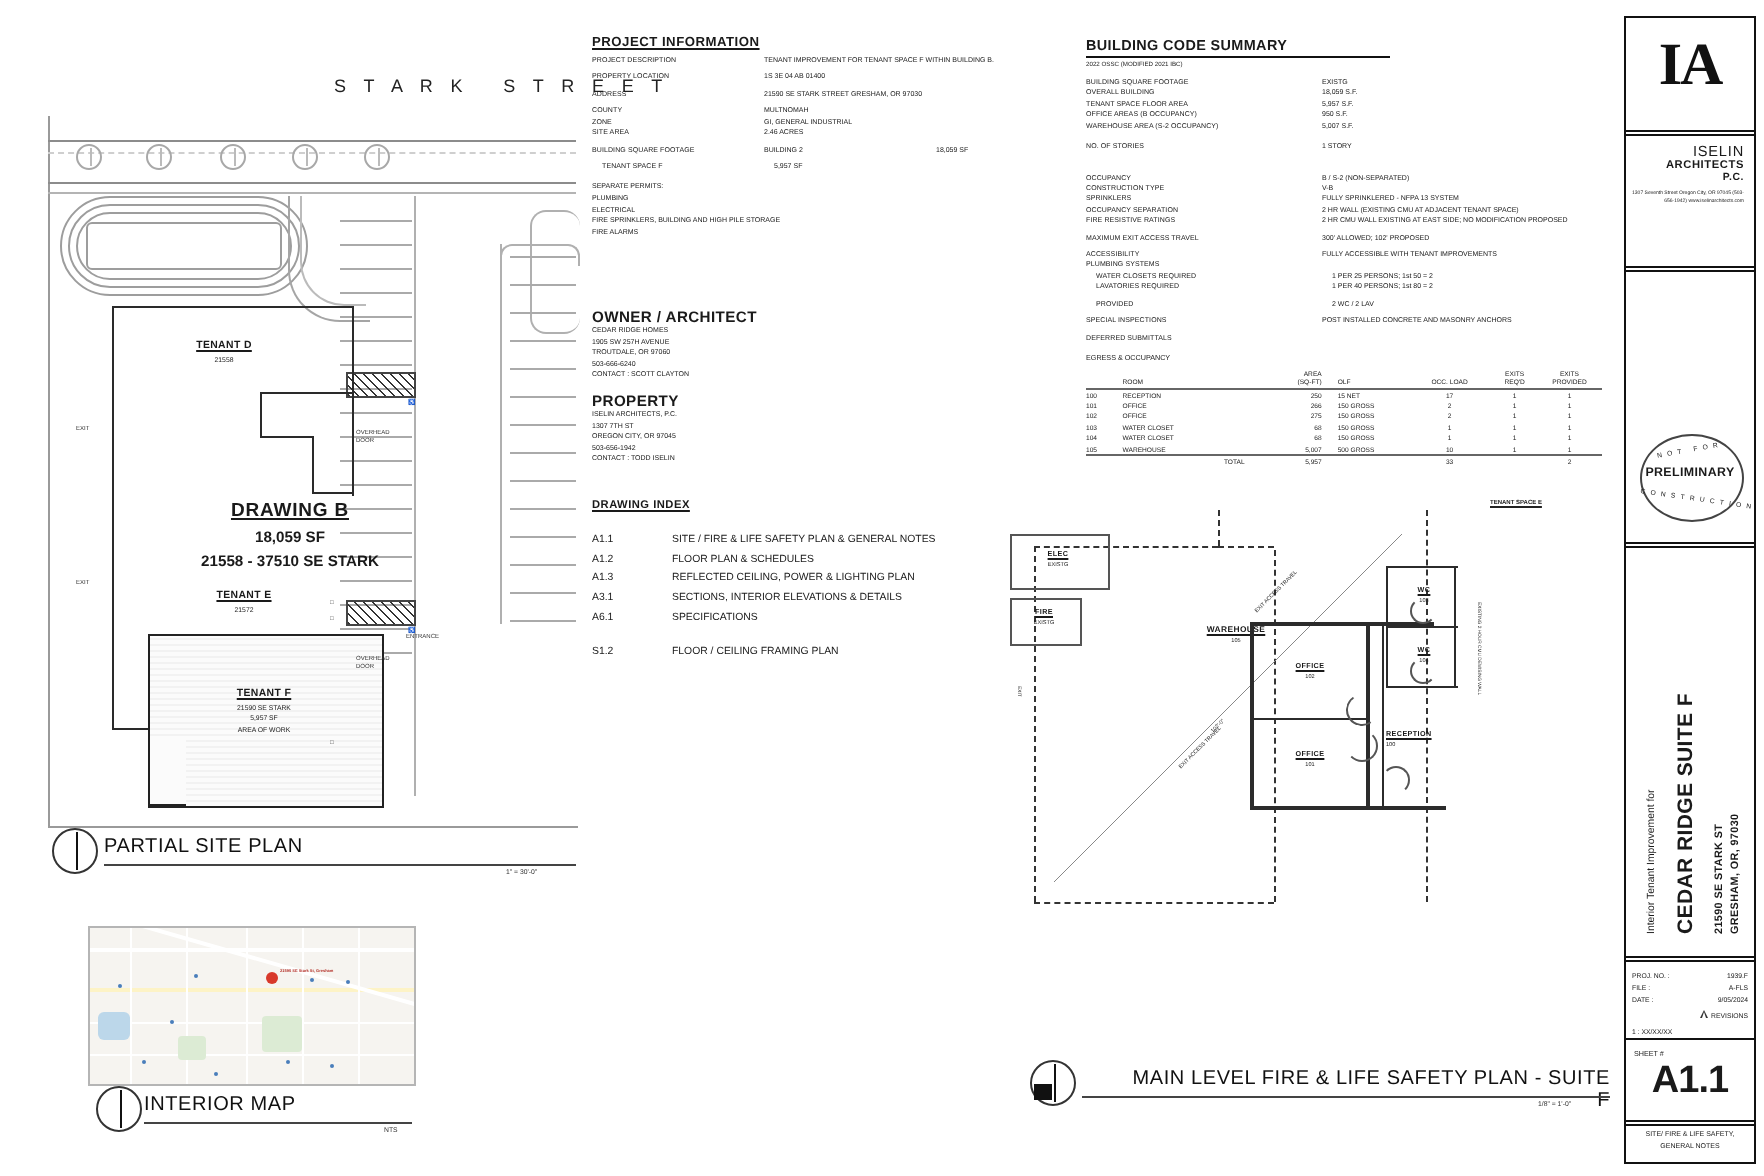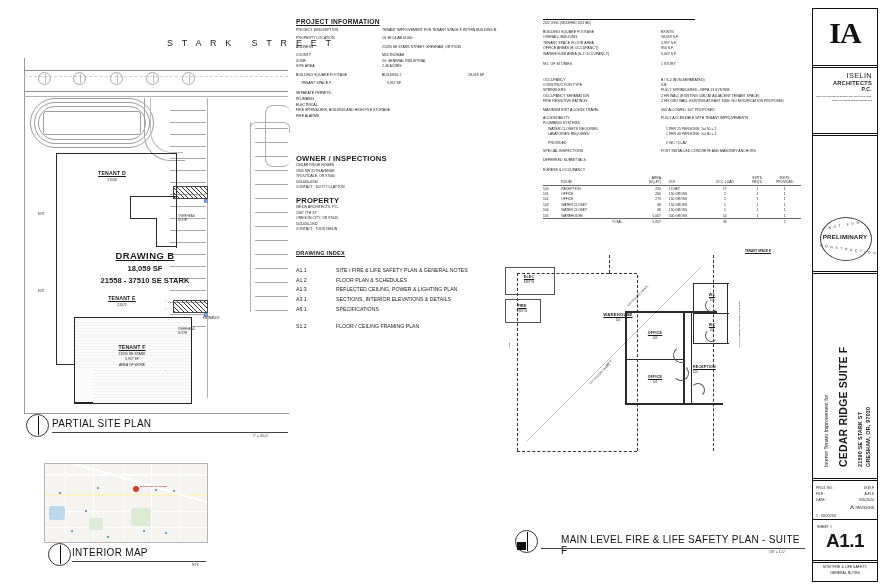--- a/index.html
+++ b/index.html
@@ -44,21 +44,21 @@
   .ten-lbl .a{font-size:3.4px;margin-top:1.5px;}
   .tiny{font-size:3px;color:#333;}
 
   
   .stall{position:absolute;border-top:0.6px solid #aaa;width:36px;}
   .stallblk{position:absolute;}
   .hatch{position:absolute;background:repeating-linear-gradient(45deg,#333,#333 0.8px,transparent 0.8px,transparent 3.2px);
          border:0.6px solid #444;}
 
   
-  .plan-title{position:absolute;font-size:10px;letter-spacing:.3px;color:#111;}
+  .plan-title{position:absolute;font-size:10px;letter-spacing:.3px;color:#111;text-align:right;}
   .nsym{position:absolute;width:21px;height:21px;border:0.8px solid #333;border-radius:50%;}
   .nsym:before{content:"";position:absolute;left:50%;top:1px;height:19px;border-left:1.4px solid #111;}
   .nsym.half:after{content:"";position:absolute;left:1px;top:50%;width:9px;height:8px;background:#111;}
   .rule{position:absolute;border-top:0.7px solid #444;}
   .scale-note{position:absolute;font-size:3.4px;color:#333;}
 
   
   #vicinity{position:absolute;left:44px;top:463px;width:162px;height:78px;
             border:0.7px solid #b5b5b5;background:#f6f4f0;overflow:hidden;}
   .vroad{position:absolute;background:#ffffff;}
@@ -350,21 +350,21 @@
     </div>
     <div class="gap"></div>
     <div class="list">SEPARATE PERMITS:</div>
     <div class="list">PLUMBING</div>
     <div class="list">ELECTRICAL</div>
     <div class="list">FIRE SPRINKLERS, BUILDING AND HIGH PILE STORAGE</div>
     <div class="list">FIRE ALARMS</div>
   </div>
 
   <div id="owner-arch">
-    <div class="sect-h2">OWNER / INSPECTIONS</div>
+    <div class="sect-h2">OWNER / ARCHITECT</div>
     <div class="list">CEDAR RIDGE HOMES</div>
     <div class="list">1905 SW 257H AVENUE</div>
     <div class="list">TROUTDALE, OR 97060</div>
     <div class="list">503-666-6240</div>
     <div class="list">CONTACT :  SCOTT CLAYTON</div>
     <div class="gap"></div>
     <div class="sect-h2">PROPERTY</div>
     <div class="list">ISELIN ARCHITECTS, P.C.</div>
     <div class="list">1307 7TH ST</div>
     <div class="list">OREGON CITY, OR 97045</div>
@@ -396,20 +396,21 @@
         <div>SPECIFICATIONS</div>
       </div>
     <div style="height:8px;"></div>
     <div class="idx-row">
         <div class="code">S1.2</div>
         <div>FLOOR / CEILING FRAMING PLAN</div>
       </div>
   </div>
 
   <div id="code-summary">
+    <div class="codehead">BUILDING CODE SUMMARY</div>
     <div style="border-top:0.7px solid #111;width:152px;margin-top:1px;"></div>
     <div class="codesub">2022 OSSC (MODIFIED 2021 IBC)</div>
 
     <div class="row">
         <div class="k" style="width:118px;">BUILDING SQUARE FOOTAGE</div>
         <div class="v">EXISTG</div>
       </div>
     <div class="row">
         <div class="k" style="width:118px;">OVERALL BUILDING</div>
         <div class="v">18,059 S.F.</div>

